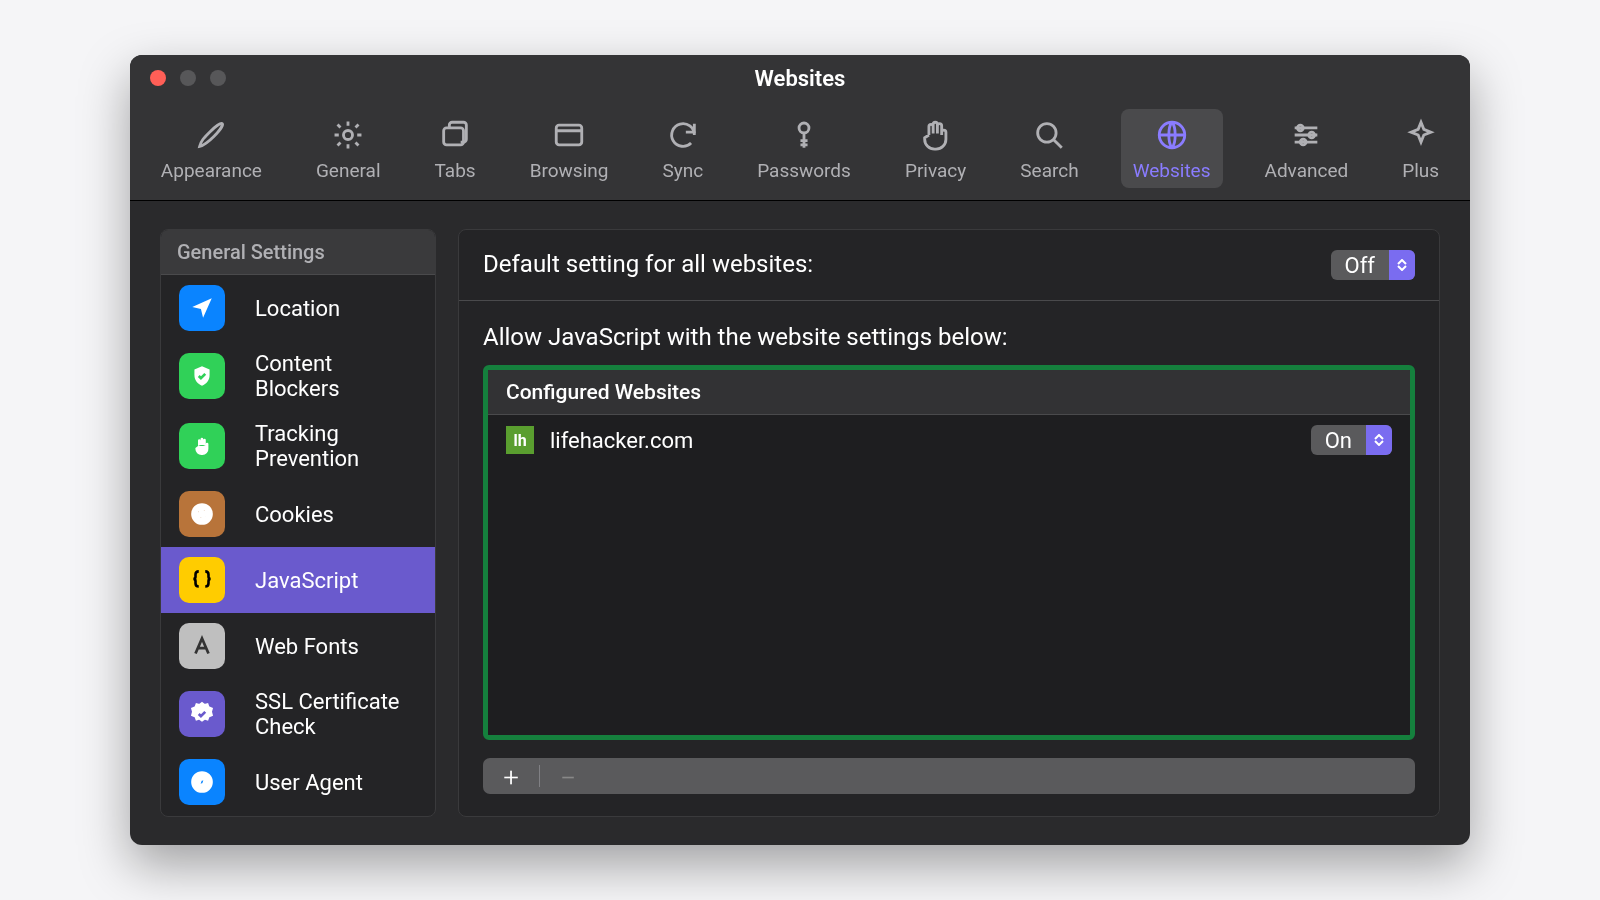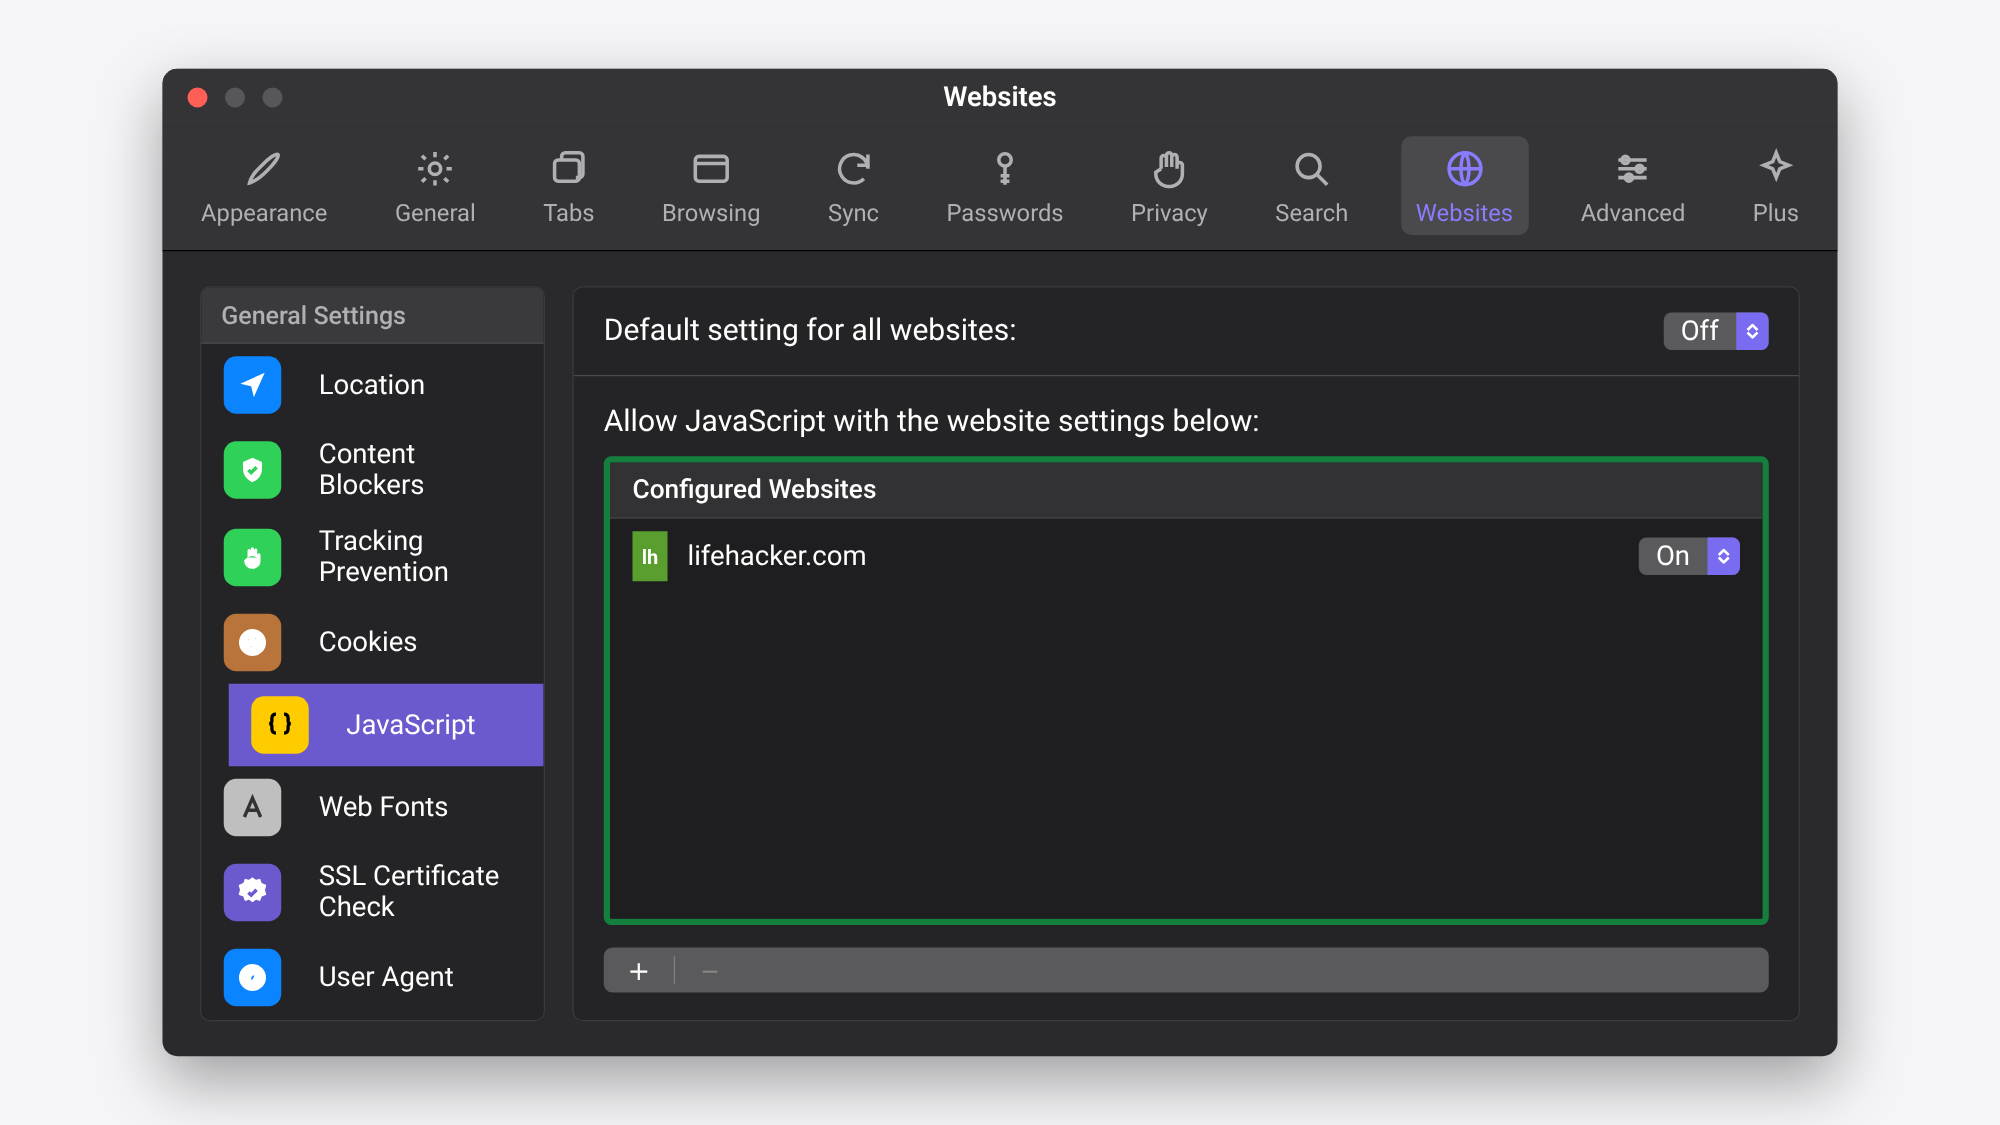--- a/index.html
+++ b/index.html
@@ -116,21 +116,20 @@
   .sidebar-item {
     display: flex; align-items: center;
     gap: 30px;
     padding: 10px 18px;
     color: var(--fg-primary);
     font-size: 22px;
     cursor: pointer;
   }
   .sidebar-item.selected {
     background: var(--bg-selected-sidebar);
-    margin-left: 22px;
   }
   .sidebar-icon {
     width: 46px; height: 46px;
     border-radius: 10px;
     display: flex; align-items: center; justify-content: center;
     flex-shrink: 0;
   }
   .sidebar-icon svg { stroke: #fff; fill: none; stroke-width: 2; }
   
   .main {
@@ -192,21 +191,21 @@
     flex:1;
   }
   .table-row {
     display: flex; align-items: center;
     padding: 10px 18px;
     gap: 16px;
     color: var(--fg-primary);
     font-size: 22px;
   }
   .favicon {
-    width: 28px; height: 40px;
+    width: 28px; height: 28px;
     background: #5a9e2f;
     display:flex; align-items:center; justify-content:center;
     color:#fff; font-size:16px; font-weight:700;
     flex-shrink:0;
   }
   .table-row .spacer { flex:1; }
   .add-remove {
     margin: 18px 24px 22px;
     display: inline-flex;
     background: var(--bg-add-remove);

